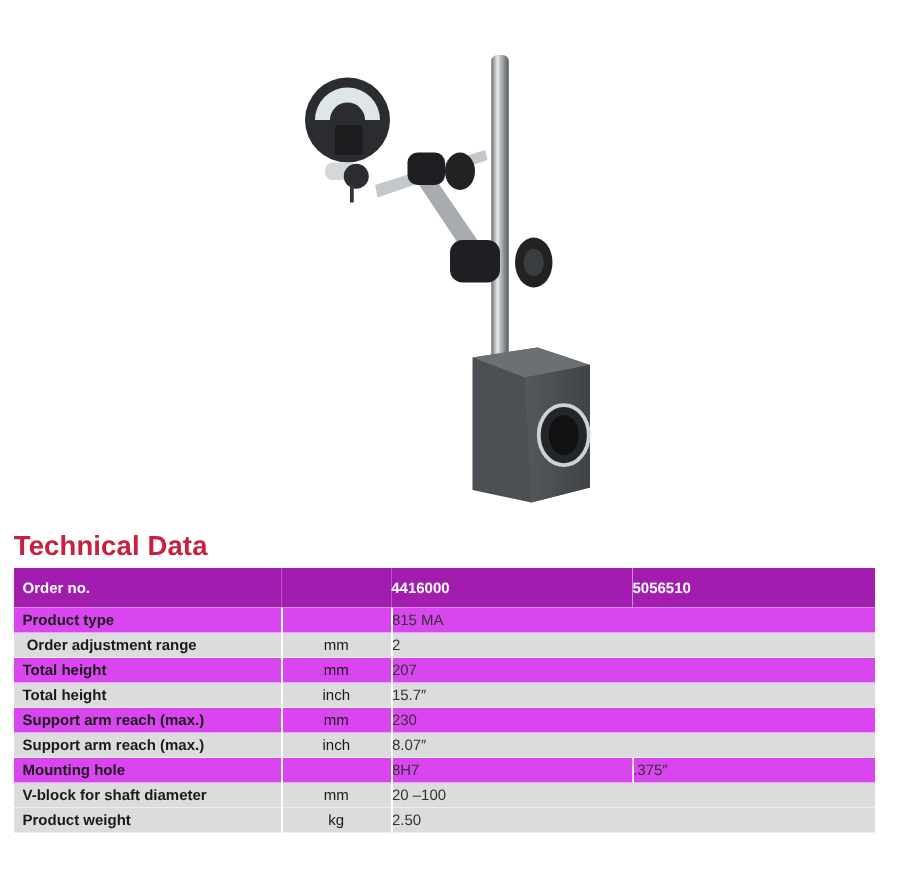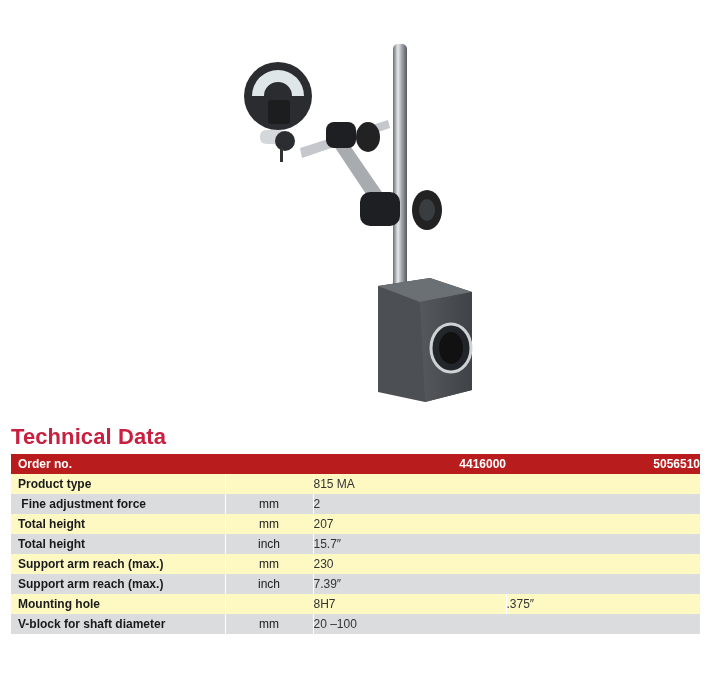--- a/index.html
+++ b/index.html
@@ -1,27 +1,27 @@
 <!DOCTYPE html>
 <html><head>
 <meta charset="utf-8">
 <style>
   html, body { margin:0; padding:0; background:#ffffff; }
   body { width:720px; height:698px; position:relative; overflow:hidden; font-family:"Liberation Sans", sans-serif; }
   .product-image { position:absolute; left:230px; top:30px; width:260px; height:380px; }
   .section-title { position:absolute; left:11px; top:424px; font-size:22px; font-weight:bold; color:#c8203e; letter-spacing:0.1px; }
   table.spec { position:absolute; left:11px; top:454px; width:689px; border-collapse:collapse; table-layout:fixed; font-size:12px; }
   table.spec td { height:20px; padding:0; line-height:20px; border-right:1px solid #ffffff; white-space:nowrap; overflow:hidden; }
-  table.spec tr.hdr td { background:#b91c1c; color:#ffffff; font-weight:bold; height:20px; border-right:none; }
-  table.spec tr.odd td { background:#fef9c3;margin-left:48px; }
+  table.spec tr.hdr td { background:#a21caf; color:#ffffff; font-weight:bold; height:32px; border-right:none; }
+  table.spec tr.odd td { background:#d946ef;margin-left:48px; }
   table.spec tr.even td { background:#dbdcdd; }
   td.lbl { padding-left:7px !important; font-weight:bold; color:#1a1a1a; }
   td.unit { text-align:center; font-weight:normal; color:#1a1a1a; }
   td.val { text-align:left; color:#333333; }
-  td.hv { text-align:right; }
+  td.hv { text-align:left; }
   td.last { border-right:none !important; }
 </style>
 </head>
 <body>
 
 <div class="product-image">
   <svg width="260" height="380" viewBox="0 0 260 380" xmlns="http://www.w3.org/2000/svg">
     <defs>
       <linearGradient id="rod" x1="0" x2="1">
         <stop offset="0" stop-color="#6a6e72"></stop>
@@ -77,21 +77,21 @@
     <td></td>
     <td class="hv">4416000</td>
     <td class="hv">5056510</td>
   </tr>
   <tr class="odd">
     <td class="lbl">Product type</td>
     <td class="unit"></td>
     <td class="val last" colspan="2">815 MA</td>
   </tr>
   <tr class="even">
-    <td class="lbl" style="white-space:pre"> Fine adjustment force</td>
+    <td class="lbl" style="white-space:pre"> Order adjustment range</td>
     <td class="unit">mm</td>
     <td class="val last" colspan="2">2</td>
   </tr>
   <tr class="odd">
     <td class="lbl">Total height</td>
     <td class="unit">mm</td>
     <td class="val last" colspan="2">207</td>
   </tr>
   <tr class="even">
     <td class="lbl">Total height</td>
@@ -99,27 +99,32 @@
     <td class="val last" colspan="2">15.7″</td>
   </tr>
   <tr class="odd">
     <td class="lbl">Support arm reach (max.)</td>
     <td class="unit">mm</td>
     <td class="val last" colspan="2">230</td>
   </tr>
   <tr class="even">
     <td class="lbl">Support arm reach (max.)</td>
     <td class="unit">inch</td>
-    <td class="val last" colspan="2">7.39″</td>
+    <td class="val last" colspan="2">8.07″</td>
   </tr>
   <tr class="odd">
     <td class="lbl">Mounting hole</td>
     <td class="unit"></td>
     <td class="val">8H7</td>
     <td class="val last">.375″</td>
   </tr>
   <tr class="even">
     <td class="lbl">V-block for shaft diameter</td>
     <td class="unit">mm</td>
     <td class="val last" colspan="2">20 –100</td>
   </tr>
+  <tr class="even">
+    <td class="lbl">Product weight</td>
+    <td class="unit">kg</td>
+    <td class="val last" colspan="2">2.50</td>
+  </tr>
 </tbody>
   </table>
 
 </body></html>

